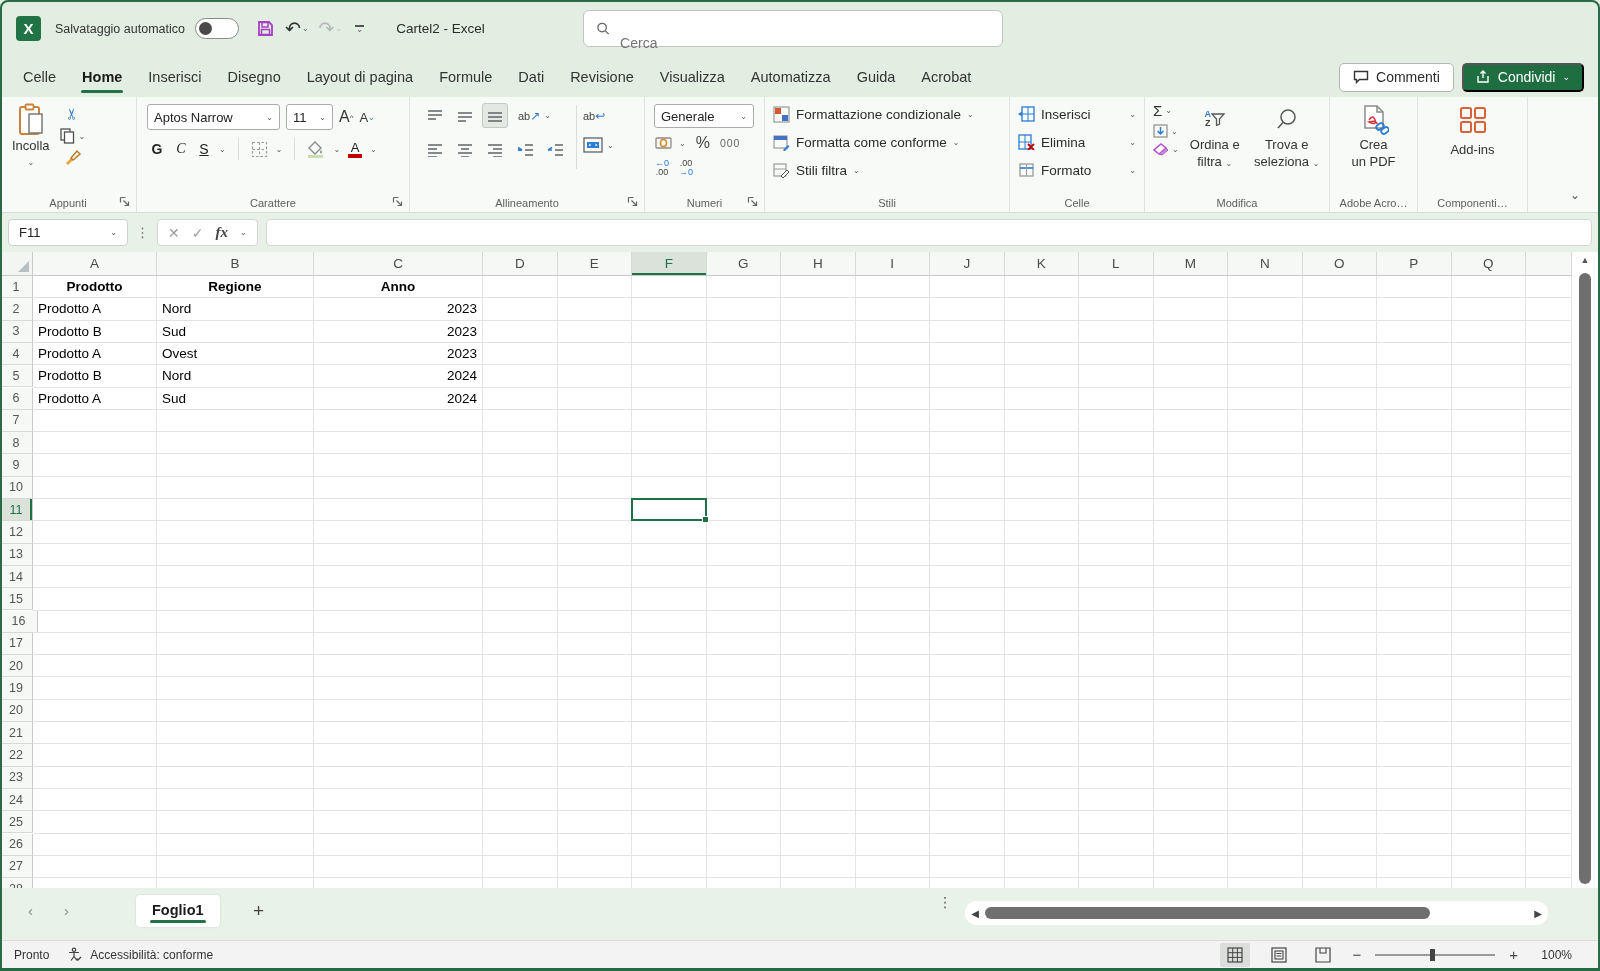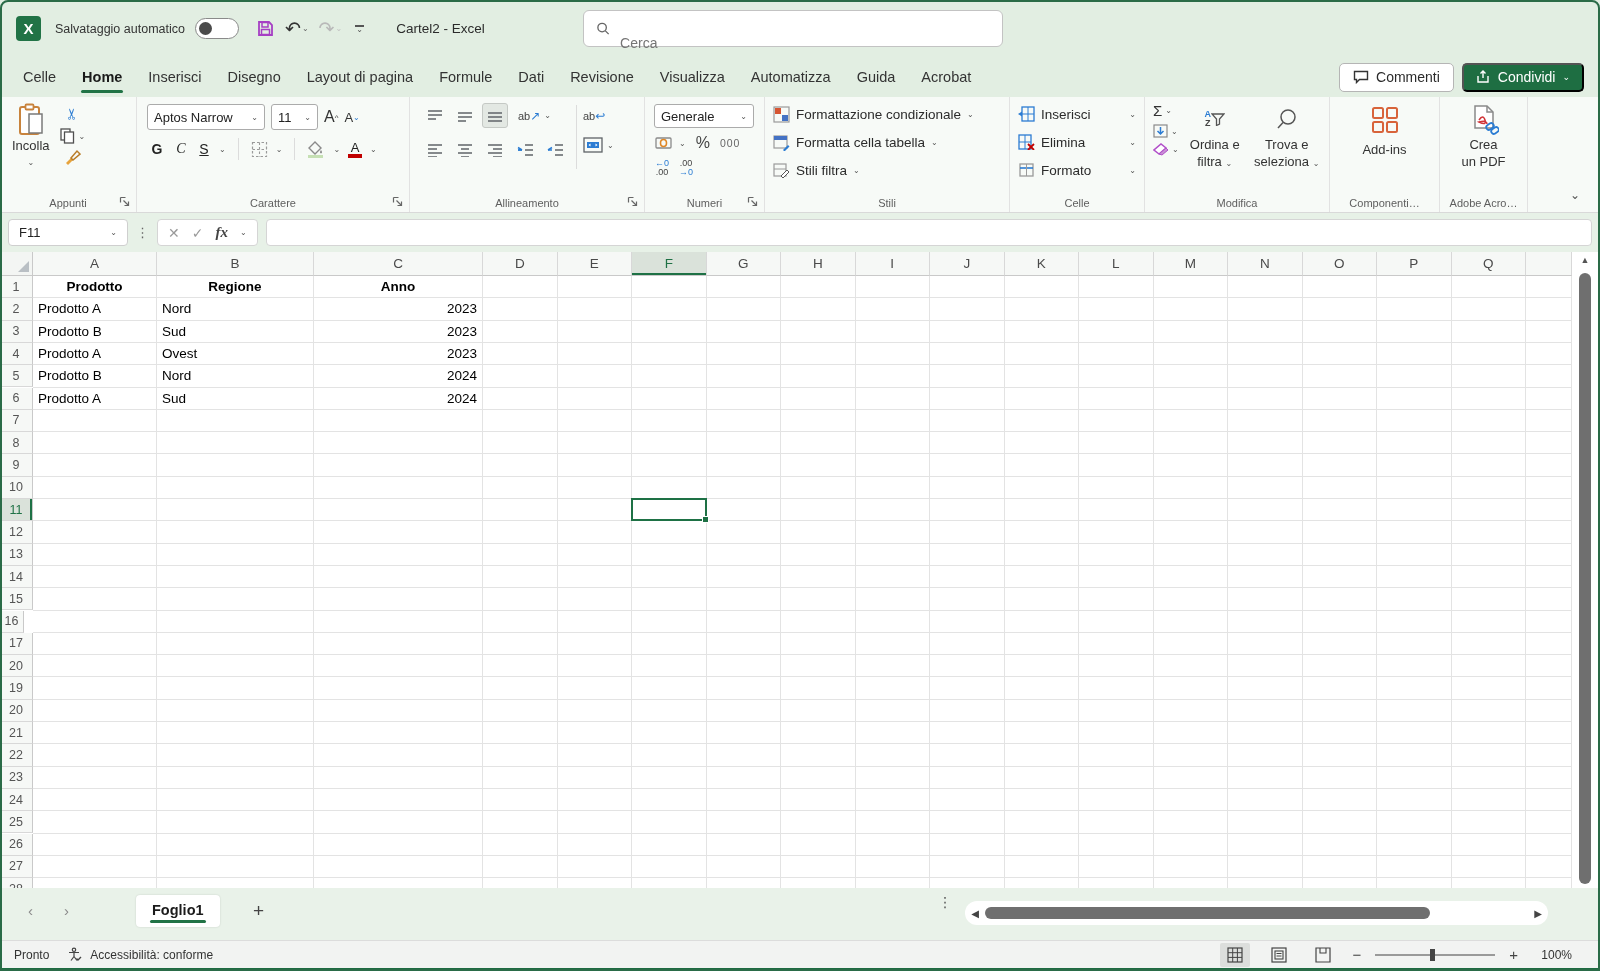--- a/index.html
+++ b/index.html
@@ -217,21 +217,21 @@
     <span class="launcher">
         <svg width="11" height="11" viewBox="0 0 11 11">
           <path d="M1.5 1.5 v5 M1.5 1.5 h5" stroke="#666" stroke-width="1.2" fill="none"></path>
           <path d="M4.5 4.5 l5 5 M9.5 5.5 v4 h-4" stroke="#666" stroke-width="1.2" fill="none"></path>
         </svg>
       </span>
   </div>
 
   <div class="rgroup" style="width:273px">
     <div class="row-flex" style="padding:7px 0 0 10px;gap:6px;">
-      <div class="selbox" style="width:118px;height:26px">
+      <div class="selbox" style="width:133px;height:26px">
           <span>Aptos Narrow</span>
           <span class="chev">⌄</span>
         </div>
       <div class="selbox" style="width:47px;height:26px">
           <span>11</span>
           <span class="chev">⌄</span>
         </div>
       <span class="icon-btn" style="font-size:16px;color:#333;">A<sup style="font-size:8px">^</sup></span>
       <span class="icon-btn" style="font-size:13px;color:#333;">A<sup class="blue" style="font-size:8px">⌄</sup></span>
     </div>
@@ -417,21 +417,21 @@
         </svg>
       <span>Formattazione condizionale</span>
         <span class="chev">⌄</span>
     </div>
     <div class="stili-row">
       <svg width="17" height="17" viewBox="0 0 17 17">
           <rect x="1" y="2" width="13" height="12" fill="none" stroke="#9a9a9a" stroke-width="1.2"></rect>
           <rect x="1" y="2" width="13" height="4" fill="#4472c4"></rect>
           <path d="M10 16 l5 -5 l1.5 1.5 l-5 5 z" fill="#2b7cd3"></path>
         </svg>
-      <span>Formatta cella tabella</span>
+      <span>Formatta come conforme</span>
         <span class="chev">⌄</span>
     </div>
     <div class="stili-row">
       <svg width="17" height="17" viewBox="0 0 17 17">
           <rect x="1" y="2" width="12" height="12" fill="none" stroke="#9a9a9a" stroke-width="1.2"></rect>
           <line x1="1" y1="7" x2="13" y2="7" stroke="#9a9a9a"></line>
           <path d="M8 14 l6 -6 l2 2 l-6 6 z" fill="#fff" stroke="#555" stroke-width="1"></path>
         </svg>
       <span>Stili filtra</span>
         <span class="chev">⌄</span>
@@ -511,46 +511,46 @@
               <line x1="7" y1="14.5" x2="2" y2="20" stroke="#555" stroke-width="1.5"></line>
             </svg>
         </span>
         <span>Trova e</span>
         <span><span>seleziona</span> <span class="chev">⌄</span></span>
       </div>
     </div>
     <span class="rg-label">Modifica</span>
   </div>
 
-  <div class="rgroup" style="width:110px">
-    <div class="bigbtn" style="margin:8px auto 0">
-      <svg width="30" height="30" viewBox="0 0 30 30">
-          <rect x="3" y="3" width="10" height="10" rx="1.5" fill="none" stroke="#d8633a" stroke-width="2"></rect>
-          <rect x="17" y="3" width="10" height="10" rx="1.5" fill="none" stroke="#d8633a" stroke-width="2"></rect>
-          <rect x="3" y="17" width="10" height="10" rx="1.5" fill="none" stroke="#d8633a" stroke-width="2"></rect>
-          <rect x="17" y="17" width="10" height="10" rx="1.5" fill="none" stroke="#d8633a" stroke-width="2"></rect>
-        </svg>
-      <span style="margin-top:6px">Add-ins</span>
-    </div>
-    <span class="rg-label">Componenti…</span>
-  </div>
-
   <div class="rgroup" style="width:88px">
     <div class="bigbtn" style="margin:7px auto 0">
       <svg width="30" height="32" viewBox="0 0 30 32">
           <path d="M6 2 h12 l6 6 v16 h-18 z" fill="#fff" stroke="#8a8a8a" stroke-width="1.5"></path>
           <path d="M18 2 v6 h6" fill="none" stroke="#8a8a8a" stroke-width="1.5"></path>
           <path d="M10 16 q4 -6 6 0 q2 6 -6 2 q8 -2 8 2" fill="none" stroke="#d13438" stroke-width="1.5"></path>
           <rect x="17" y="20" width="8" height="5" rx="2.5" fill="none" stroke="#2b7cd3" stroke-width="1.8" transform="rotate(-35 21 22.5)"></rect>
           <rect x="22" y="24" width="8" height="5" rx="2.5" fill="none" stroke="#2b7cd3" stroke-width="1.8" transform="rotate(-35 26 26.5)"></rect>
         </svg>
       <span>Crea</span>
       <span>un PDF</span>
     </div>
     <span class="rg-label">Adobe Acro…</span>
+  </div>
+
+  <div class="rgroup" style="width:110px">
+    <div class="bigbtn" style="margin:8px auto 0">
+      <svg width="30" height="30" viewBox="0 0 30 30">
+          <rect x="3" y="3" width="10" height="10" rx="1.5" fill="none" stroke="#d8633a" stroke-width="2"></rect>
+          <rect x="17" y="3" width="10" height="10" rx="1.5" fill="none" stroke="#d8633a" stroke-width="2"></rect>
+          <rect x="3" y="17" width="10" height="10" rx="1.5" fill="none" stroke="#d8633a" stroke-width="2"></rect>
+          <rect x="17" y="17" width="10" height="10" rx="1.5" fill="none" stroke="#d8633a" stroke-width="2"></rect>
+        </svg>
+      <span style="margin-top:6px">Add-ins</span>
+    </div>
+    <span class="rg-label">Componenti…</span>
   </div>
 
   <div style="flex:1;position:relative">
     <span class="collapse-chev">⌄</span>
   </div>
 </div>
 
 <div class="formulabar">
   <div class="namebox">
       <span>F11</span>
@@ -627,21 +627,21 @@
     <div class="row-header sel" style="top: 247px; height: 22.3px; width: 33px;">11</div>
     <div class="hline" style="top: 268.3px; left: 33px;"></div>
     <div class="row-header" style="top: 269.3px; height: 22.3px; width: 33px;">12</div>
     <div class="hline" style="top: 290.6px; left: 33px;"></div>
     <div class="row-header" style="top: 291.6px; height: 22.3px; width: 33px;">13</div>
     <div class="hline" style="top: 312.9px; left: 33px;"></div>
     <div class="row-header" style="top: 313.9px; height: 22.3px; width: 33px;">14</div>
     <div class="hline" style="top: 335.2px; left: 33px;"></div>
     <div class="row-header" style="top: 336.2px; height: 22.3px; width: 33px;">15</div>
     <div class="hline" style="top: 357.5px; left: 33px;"></div>
-    <div class="row-header" style="top: 358.5px; height: 22.3px; width: 24px;">16</div>
+    <div class="row-header" style="top: 358.5px; height: 22.3px; width: 38px;">16</div>
     <div class="hline" style="top: 379.8px; left: 33px;"></div>
     <div class="row-header" style="top: 380.8px; height: 22.3px; width: 33px;">17</div>
     <div class="hline" style="top: 402.1px; left: 33px;"></div>
     <div class="row-header" style="top: 403.1px; height: 22.3px; width: 33px;">20</div>
     <div class="hline" style="top: 424.4px; left: 33px;"></div>
     <div class="row-header" style="top: 425.4px; height: 22.3px; width: 33px;">19</div>
     <div class="hline" style="top: 446.7px; left: 33px;"></div>
     <div class="row-header" style="top: 447.7px; height: 22.3px; width: 33px;">20</div>
     <div class="hline" style="top: 469px; left: 33px;"></div>
     <div class="row-header" style="top: 470px; height: 22.3px; width: 33px;">21</div>

